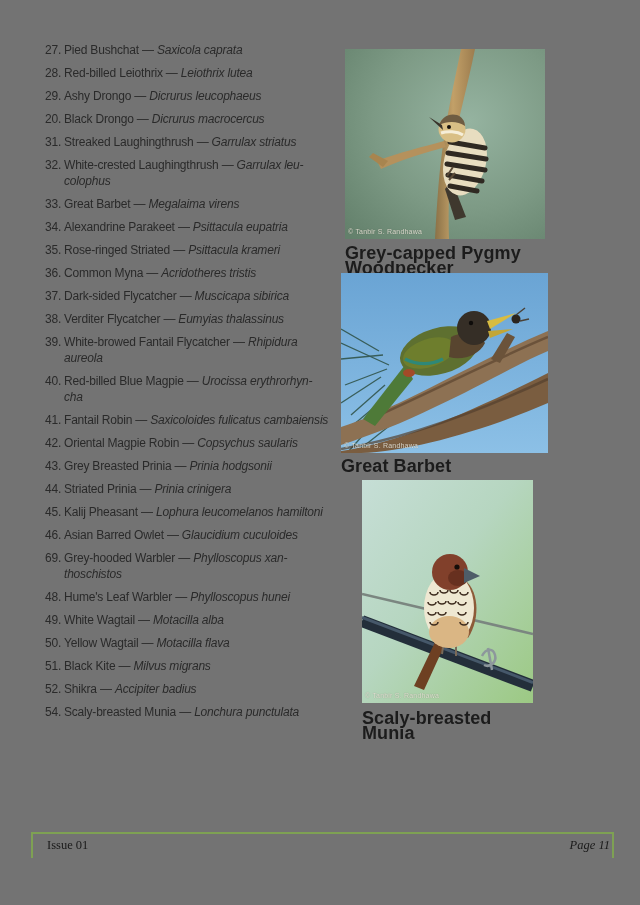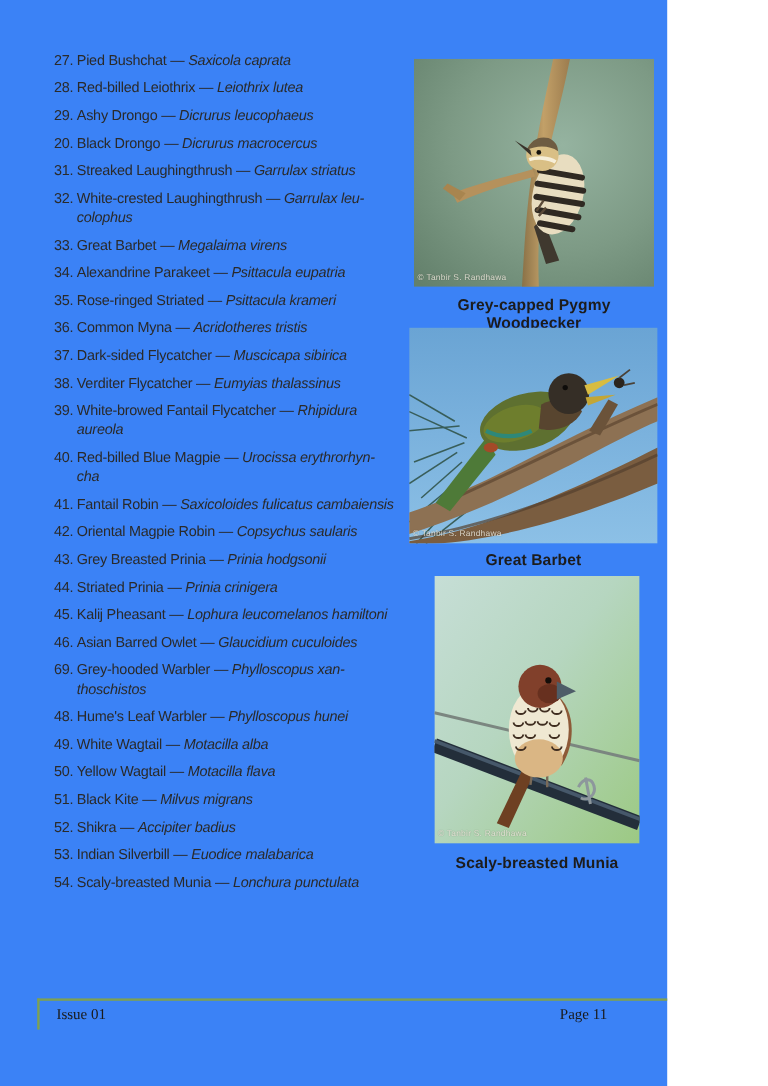--- a/index.html
+++ b/index.html
@@ -1,17 +1,17 @@
 <!DOCTYPE html>
 <html><head>
 <meta charset="utf-8">
 <style>
   html,body { margin:0; padding:0; background:#ffffff; }
   .page {
-    position:relative; width:556px; height:905px; background:#3b82f6;
+    position:relative; width:640px; height:905px; background:#737373;
     font-family:"Liberation Sans", sans-serif; color:#2a2a2a; overflow:hidden;
   }
 
   
   .bird-list {
     position:absolute; left:45px; top:42px; width:300px;
     font-size:12px; line-height:16px; letter-spacing:-0.2px;
   }
   .item { display:flex; margin-bottom:7px; }
   .num  { flex:0 0 19px; }
@@ -21,21 +21,21 @@
   
   .fig { position:absolute; margin:0; }
   .photo { position:relative; display:block; line-height:0; }
   .photo svg { display:block; }
   .wm {
     position:absolute; left:3px; bottom:3px;
     font-size:7px; line-height:9px; letter-spacing:0.2px;
     color:#ece8dc; opacity:0.85; text-shadow:0 0 1px rgba(40,40,30,0.55);
   }
   figcaption {
-    text-align:center; font-weight:700; font-size:13px; line-height:15px;
+    font-weight:700; font-size:18px; line-height:15px;
     color:#1c1c1c; letter-spacing:0.1px;
   }
   .fig1 { left:345px; top:49px;  width:200px; }
   .fig2 { left:341px; top:273px; width:207px; }
   .fig3 { left:362px; top:480px; width:171px; }
   .fig1 figcaption { margin-top:7px; }
   .fig2 figcaption { margin-top:6px; }
   .fig3 figcaption { margin-top:8px; }
 
   
@@ -44,21 +44,21 @@
     border-top:2px solid #7ea153;
   }
   .footer-cap { position:absolute; top:832px; width:0; height:26px; border-left:2px solid #7ea153; }
   .footer-cap.left  { left:31px; }
   .footer-cap.right { left:612px; }
   .footer-text {
     position:absolute; top:838px; font-family:"Liberation Serif", serif;
     font-size:12.5px; color:#1a1a1a;
   }
   .footer-issue { left:47px; }
-  .footer-page  { right:50px; }
+  .footer-page  { right:30px;font-style:italic; }
 </style>
 </head>
 <body>
 
 <div class="page">
 
   <div class="bird-list">
     <div class="item">
       <span class="num">27.</span>
       <span class="text"><span class="cname">Pied Bushchat</span><span class="sep"> — </span><span class="sci">Saxicola caprata</span></span>
@@ -186,24 +186,20 @@
     <div class="item">
       <span class="num">51.</span>
       <span class="text"><span class="cname">Black Kite</span><span class="sep"> — </span><span class="sci">Milvus migrans</span></span>
     </div>
 
     <div class="item">
       <span class="num">52.</span>
       <span class="text"><span class="cname">Shikra</span><span class="sep"> — </span><span class="sci">Accipiter badius</span></span>
     </div>
 
-    <div class="item">
-      <span class="num">53.</span>
-      <span class="text"><span class="cname">Indian Silverbill</span><span class="sep"> — </span><span class="sci">Euodice malabarica</span></span>
-    </div>
 
     <div class="item">
       <span class="num">54.</span>
       <span class="text"><span class="cname">Scaly-breasted Munia</span><span class="sep"> — </span><span class="sci">Lonchura punctulata</span></span>
     </div>
   </div>
 
   <figure class="fig fig1">
     <span class="photo">
       <svg width="200" height="190" viewBox="0 0 200 190">

